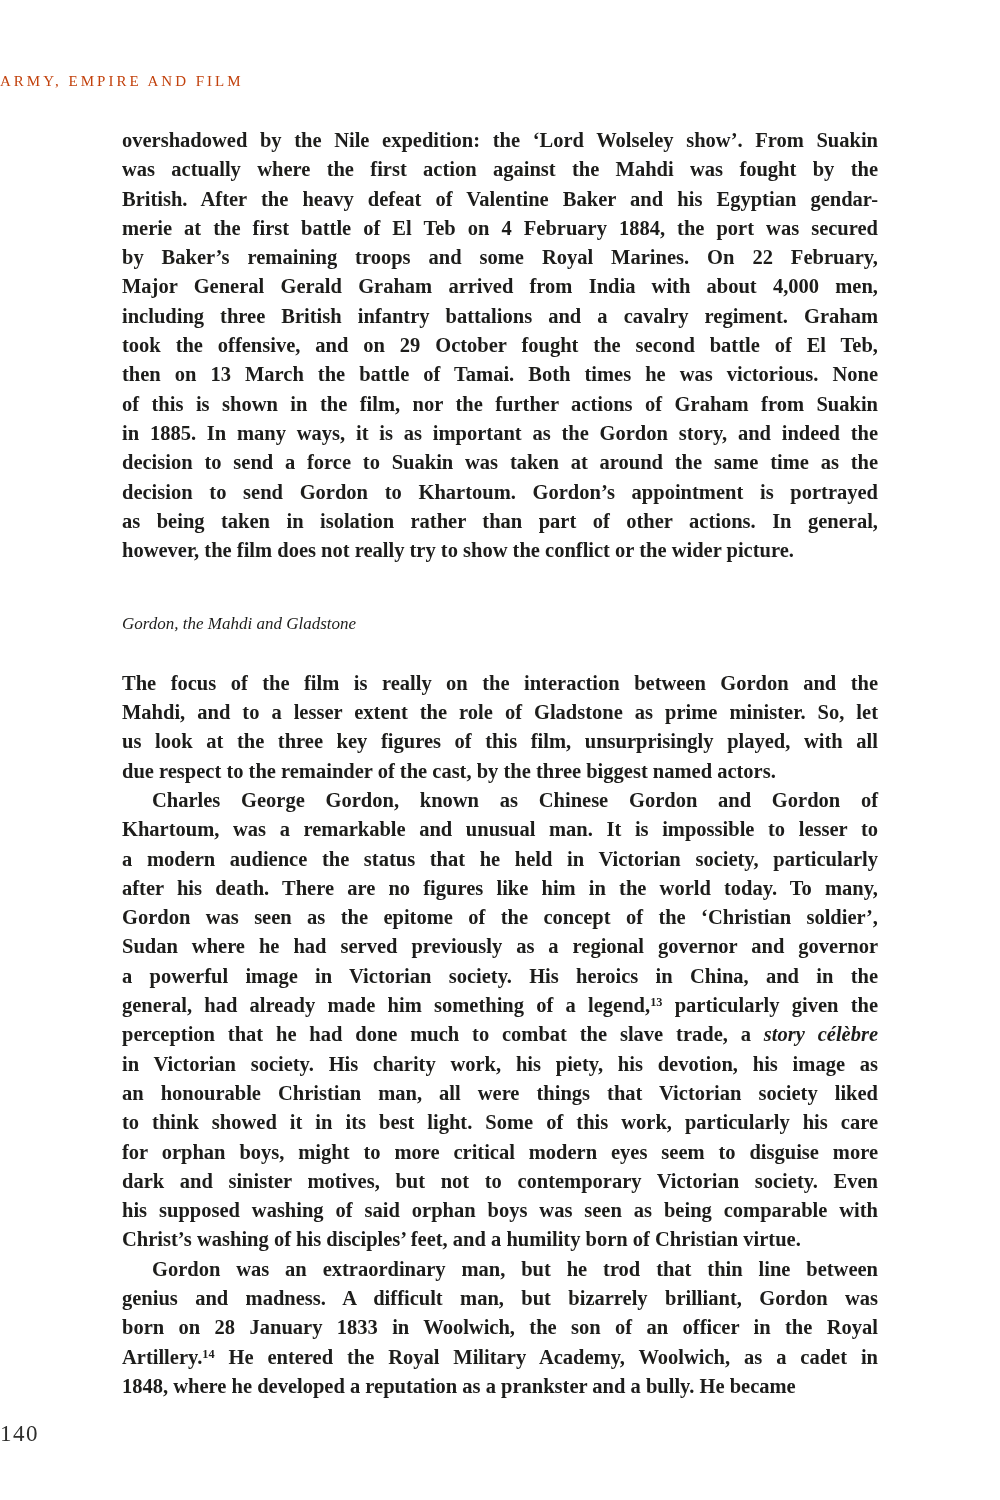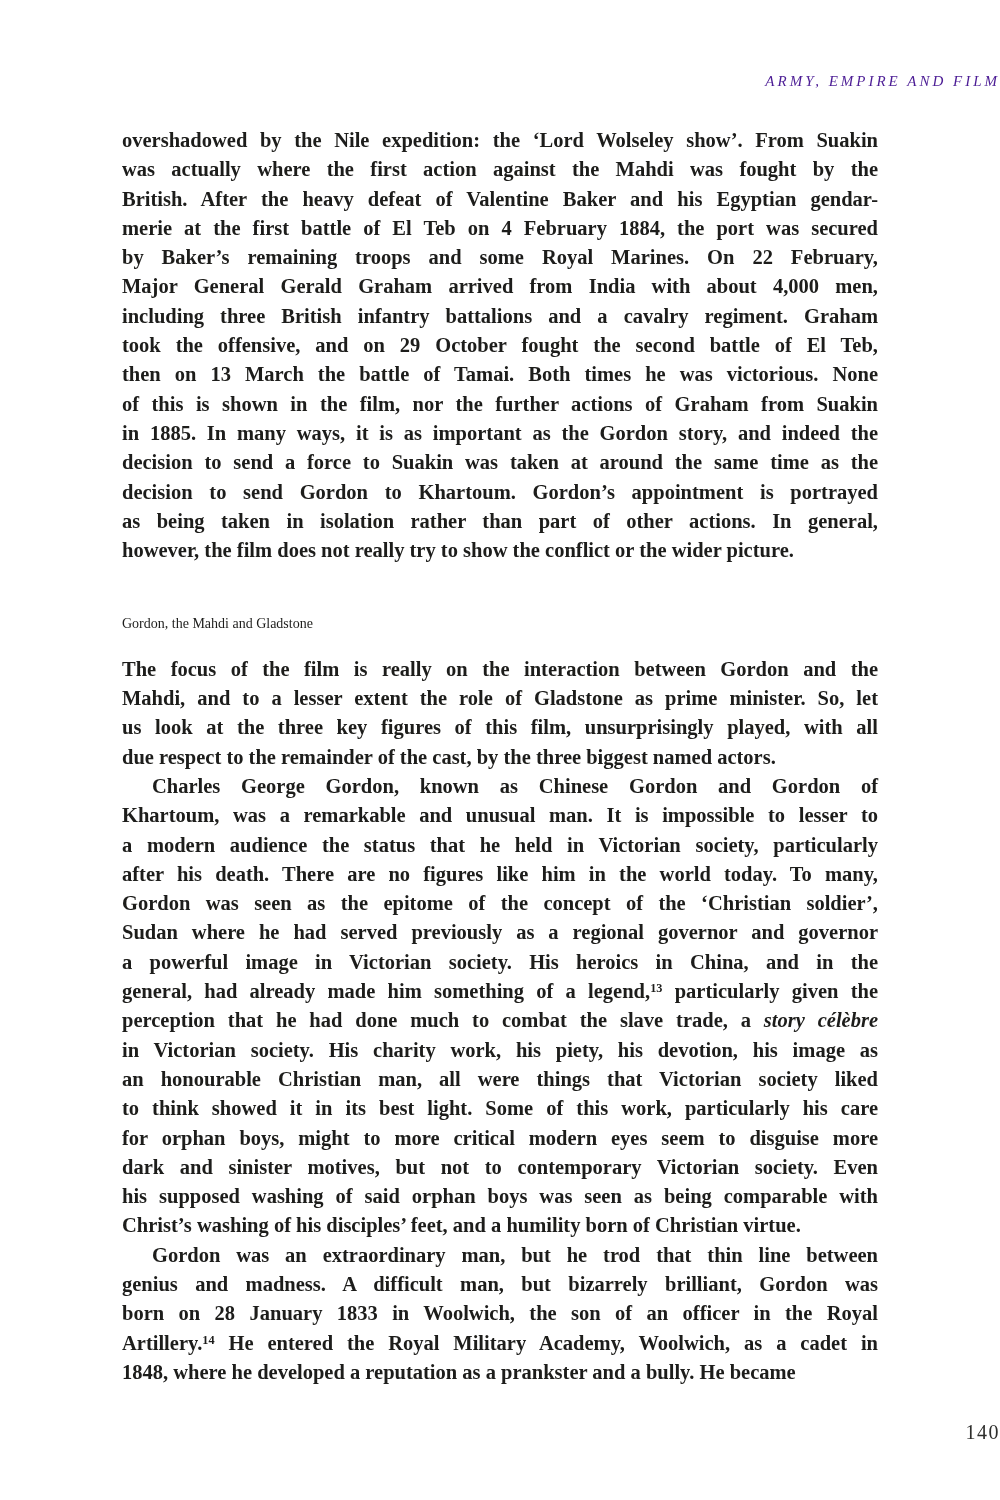--- a/index.html
+++ b/index.html
@@ -12,59 +12,59 @@
   }
   .page {
     position: relative;
     width: 1000px; height: 1500px;
     background: #ffffff;
     overflow: hidden;
   }
   .running-header {
     position: absolute;
     top: 73px; left: 0; width: 100%;
-    text-align: right;
+    text-align: left;
     font-size: 15px;
     letter-spacing: 3px;
-    color: #4c1d95;
-    font-style: italic;
+    color: #c2410c;
   }
   .article {
     position: absolute;
     top: 126px; left: 122px;
     width: 756px;
   }
   .paragraph { margin: 0; font-weight: bold; }
   .line {
     font-size: 20.5px;
     line-height: 29.3px;
     text-align: justify;
     text-align-last: justify;
     font-variant-numeric: oldstyle-nums;
   }
   .line.last { text-align-last: left; }
   .line.indent { text-indent: 30px; }
   .section-heading {
-    font-size: 14px;
+    font-size: 17px;
     line-height: 29.3px;
+    font-style: italic;
     font-weight: normal;
-    margin: 44px 0 16px 0;
+    margin: 44px 0 30px 0;
   }
   .sup {
     font-size: 0.6em;
     position: relative;
     top: -0.45em;
     line-height: 0;
   }
   .italic { font-style: italic; }
   .page-number {
     position: absolute;
     top: 1421px; left: 0; width: 100%;
-    text-align: right;
-    font-size: 20px;
+    text-align: left;
+    font-size: 23px;
     letter-spacing: 1.5px;
     color: #2e2e2c;
     font-variant-numeric: oldstyle-nums;
   }
 </style>
 </head>
 <body>
 
 <div class="page">
   <div class="running-header">ARMY, EMPIRE AND FILM</div>

